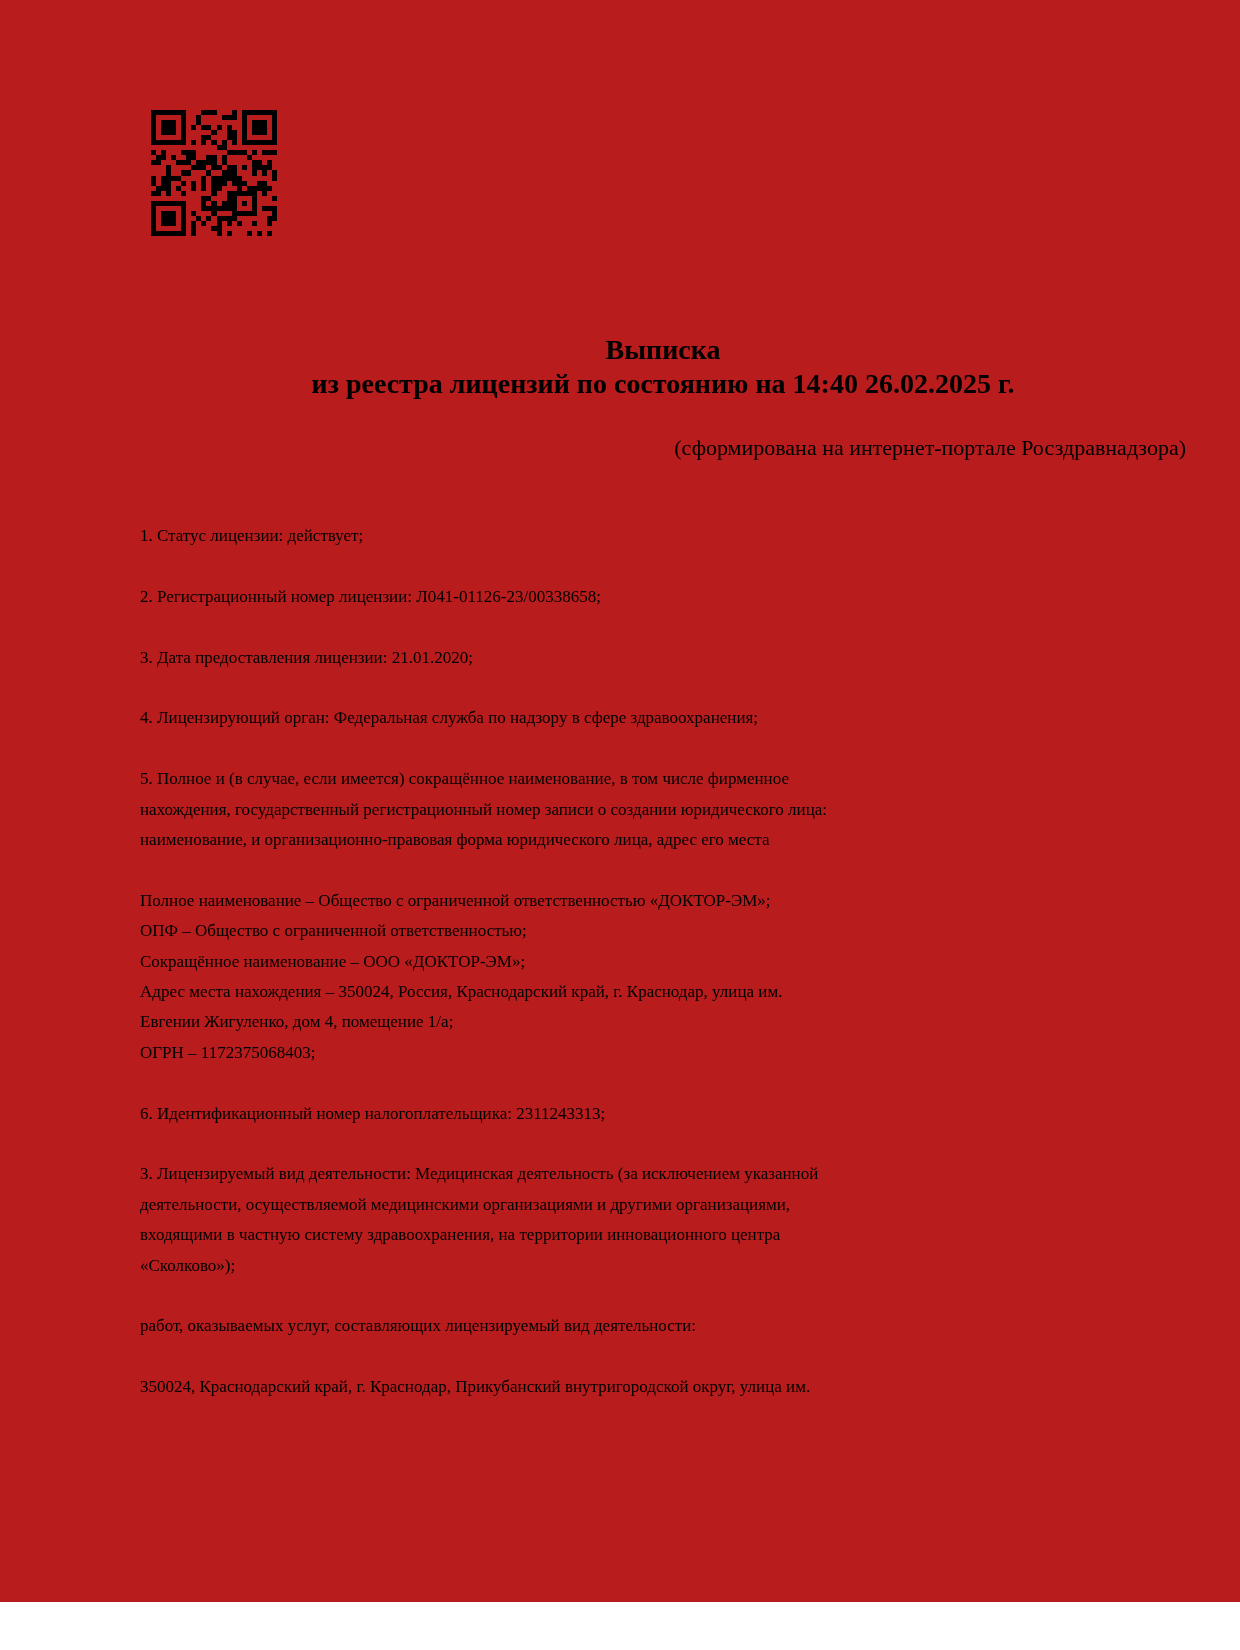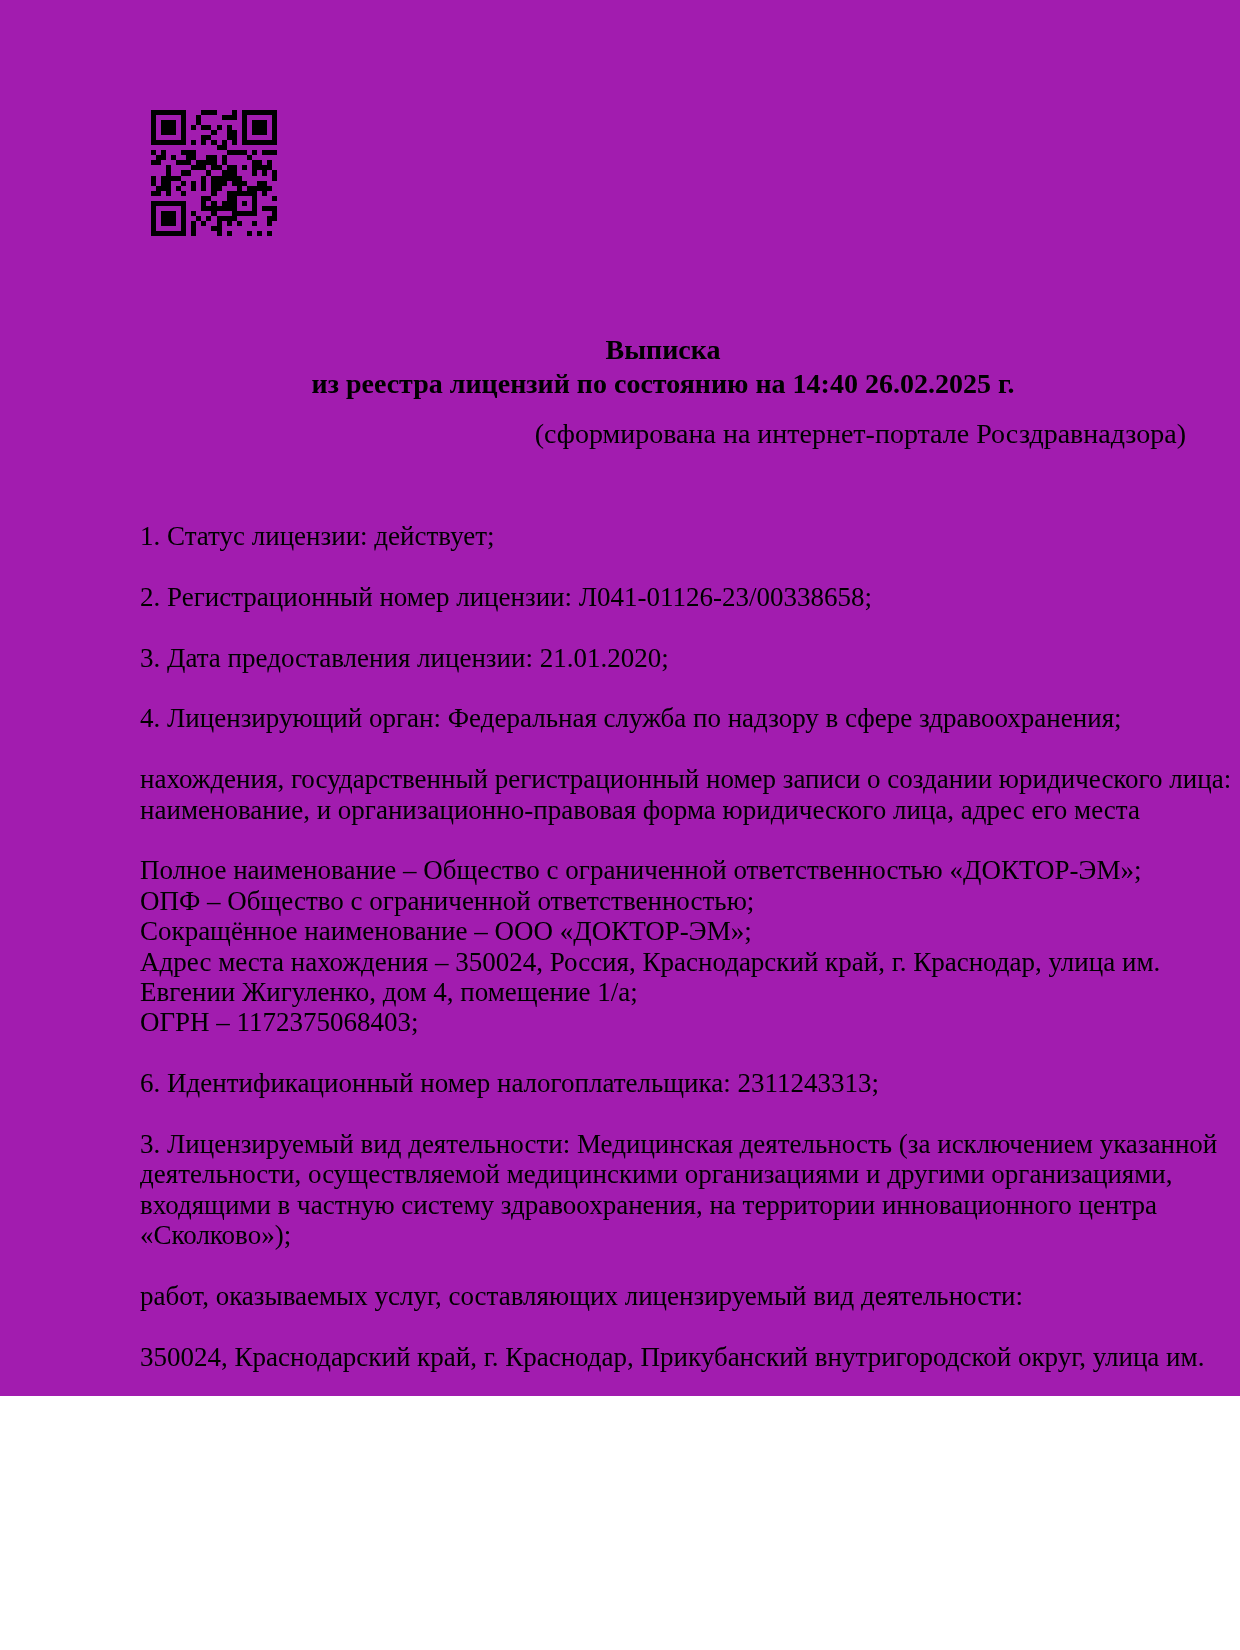--- a/index.html
+++ b/index.html
@@ -3,22 +3,22 @@
 <meta charset="utf-8">
 <style>
   html, body {
     margin: 0;
     padding: 0;
     background: #ffffff;
   }
   .page {
     position: relative;
     width: 1240px;
-    height: 1396px;
-    background: #a21caf;
+    height: 1602px;
+    background: #b91c1c;
     color: #000000;
     font-family: "Liberation Serif", "DejaVu Serif", serif;
     overflow: hidden;
   }
   .qr {
     position: absolute;
     left: 151px;
     top: 110px;
     width: 126px;
     height: 126px;
@@ -31,31 +31,31 @@
     width: 1046px;
   }
   .title {
     font-weight: bold;
     font-size: 28px;
     line-height: 34px;
     text-align: center;
     white-space: nowrap;
   }
   .subtitle {
-    margin-top: 20px;
-    font-size: 28px;
+    margin-top: 34px;
+    font-size: 22px;
     line-height: 26px;
     text-align: right;
   }
   .body {
     position: absolute;
     left: 140px;
     top: 521px;
     width: 1060px;
-    font-size: 27px;
+    font-size: 17px;
     line-height: 30.4px;
   }
   .para { margin: 0 0 30.4px 0; }
   .para:last-child { margin-bottom: 0; }
   .line { white-space: nowrap; }
 </style>
 </head>
 <body>
 
 <div class="page">
@@ -379,20 +379,21 @@
 
     <div class="para">
       <div class="line">3. Дата предоставления лицензии: 21.01.2020;</div>
     </div>
 
     <div class="para">
       <div class="line">4. Лицензирующий орган: Федеральная служба по надзору в сфере здравоохранения;</div>
     </div>
 
     <div class="para">
+      <div class="line">5. Полное и (в случае, если имеется) сокращённое наименование, в том числе фирменное</div>
       <div class="line">нахождения, государственный регистрационный номер записи о создании юридического лица:</div>
       <div class="line">наименование, и организационно-правовая форма юридического лица, адрес его места</div>
     </div>
 
     <div class="para">
       <div class="line">Полное наименование – Общество с ограниченной ответственностью «ДОКТОР-ЭМ»;</div>
       <div class="line">ОПФ – Общество с ограниченной ответственностью;</div>
       <div class="line">Сокращённое наименование – ООО «ДОКТОР-ЭМ»;</div>
       <div class="line">Адрес места нахождения – 350024, Россия, Краснодарский край, г. Краснодар, улица им.</div>
       <div class="line">Евгении Жигуленко, дом 4, помещение 1/а;</div>

